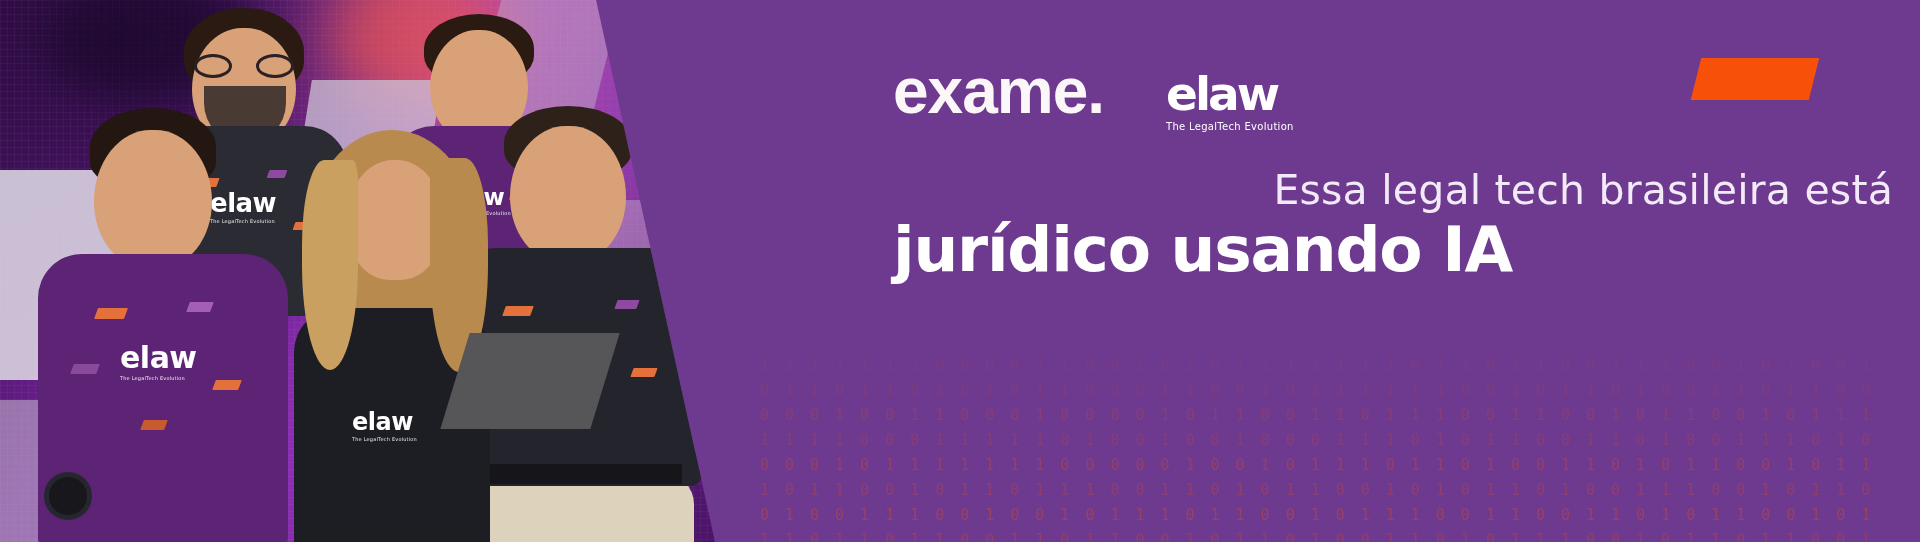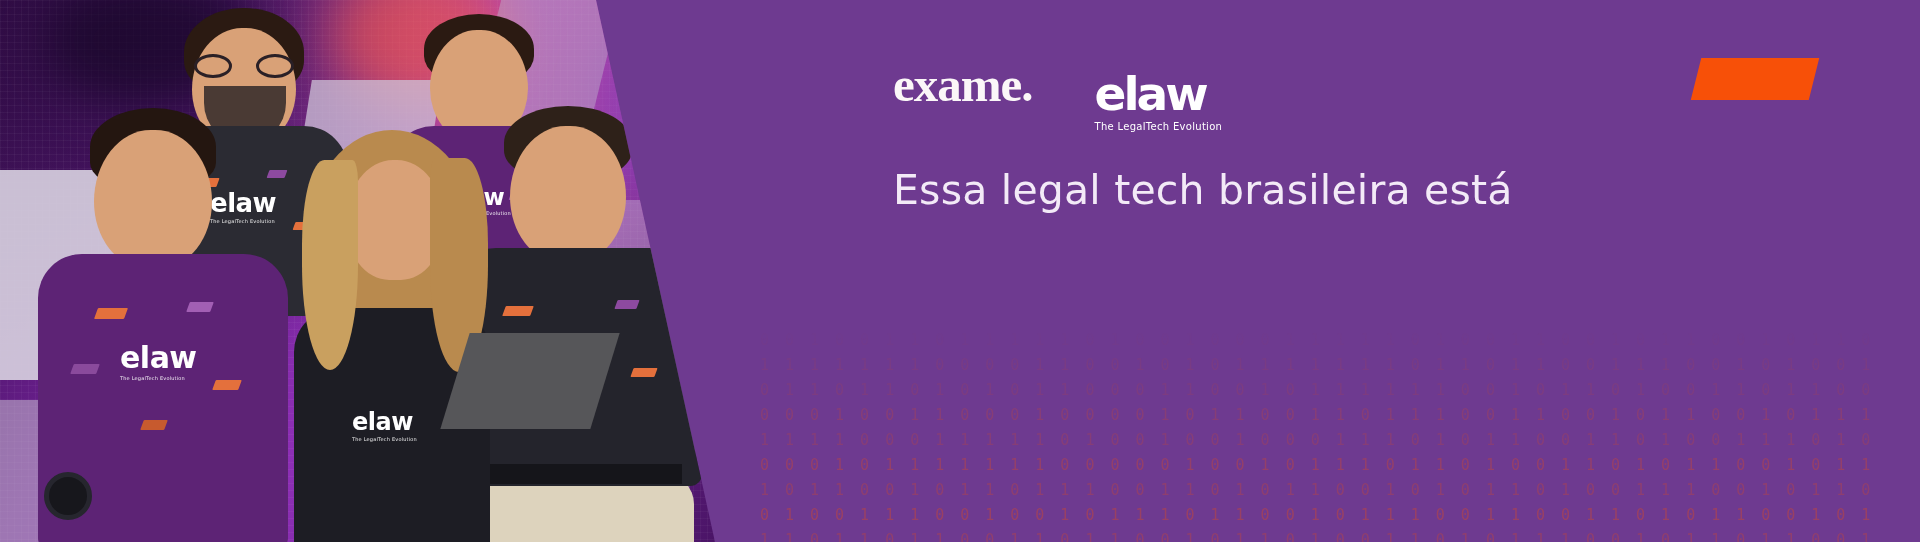--- a/index.html
+++ b/index.html
@@ -158,23 +158,23 @@
 
   #logo-row{
     position:absolute;
     left:0; top:62px;
     height:88px;
     display:flex;
     align-items:flex-start;
     gap:62px;
   }
   #exame-logo{
-    font-family:Liberation Serif, serif;
+    font-family:Liberation Sans, sans-serif;
     font-weight:700;
-    font-size:49px;
+    font-size:64px;
     line-height:.92;
     color:#FBF7F8;
     letter-spacing:-1px;
   }
   #elaw-logo{ padding-top:8px; }
   #elaw-wordmark{
     font-family:"DejaVu Sans", sans-serif;
     font-weight:700;
     font-size:47px;
     line-height:1;
@@ -195,20 +195,21 @@
     left:0; top:168px;
     width:1000px;
   }
   #kicker{
     font-family:"DejaVu Sans", sans-serif;
     font-weight:400;
     font-size:41px;
     line-height:1.1;
     color:#F3EAF7;
     letter-spacing:.2px;
+    text-align:right;
   }
   .headline-line{
     font-family:"DejaVu Sans", sans-serif;
     font-weight:700;
     font-size:63px;
     line-height:1.17;
     color:#FFFFFF;
     letter-spacing:-1.2px;
   }
   #headline-1{margin-top:20px;}
@@ -325,16 +326,17 @@
       <div id="exame-logo">exame.</div>
 
       <div id="elaw-logo">
         <div id="elaw-wordmark">elaw</div>
         <div id="elaw-tagline">The LegalTech Evolution</div>
       </div>
     </div>
 
     <div id="headline-block">
       <div id="kicker">Essa legal tech brasileira está</div>
+      <div class="headline-line" id="headline-2">jurídico usando IA</div>
     </div>
 
   </div>
 </div>
 
 </body></html>

